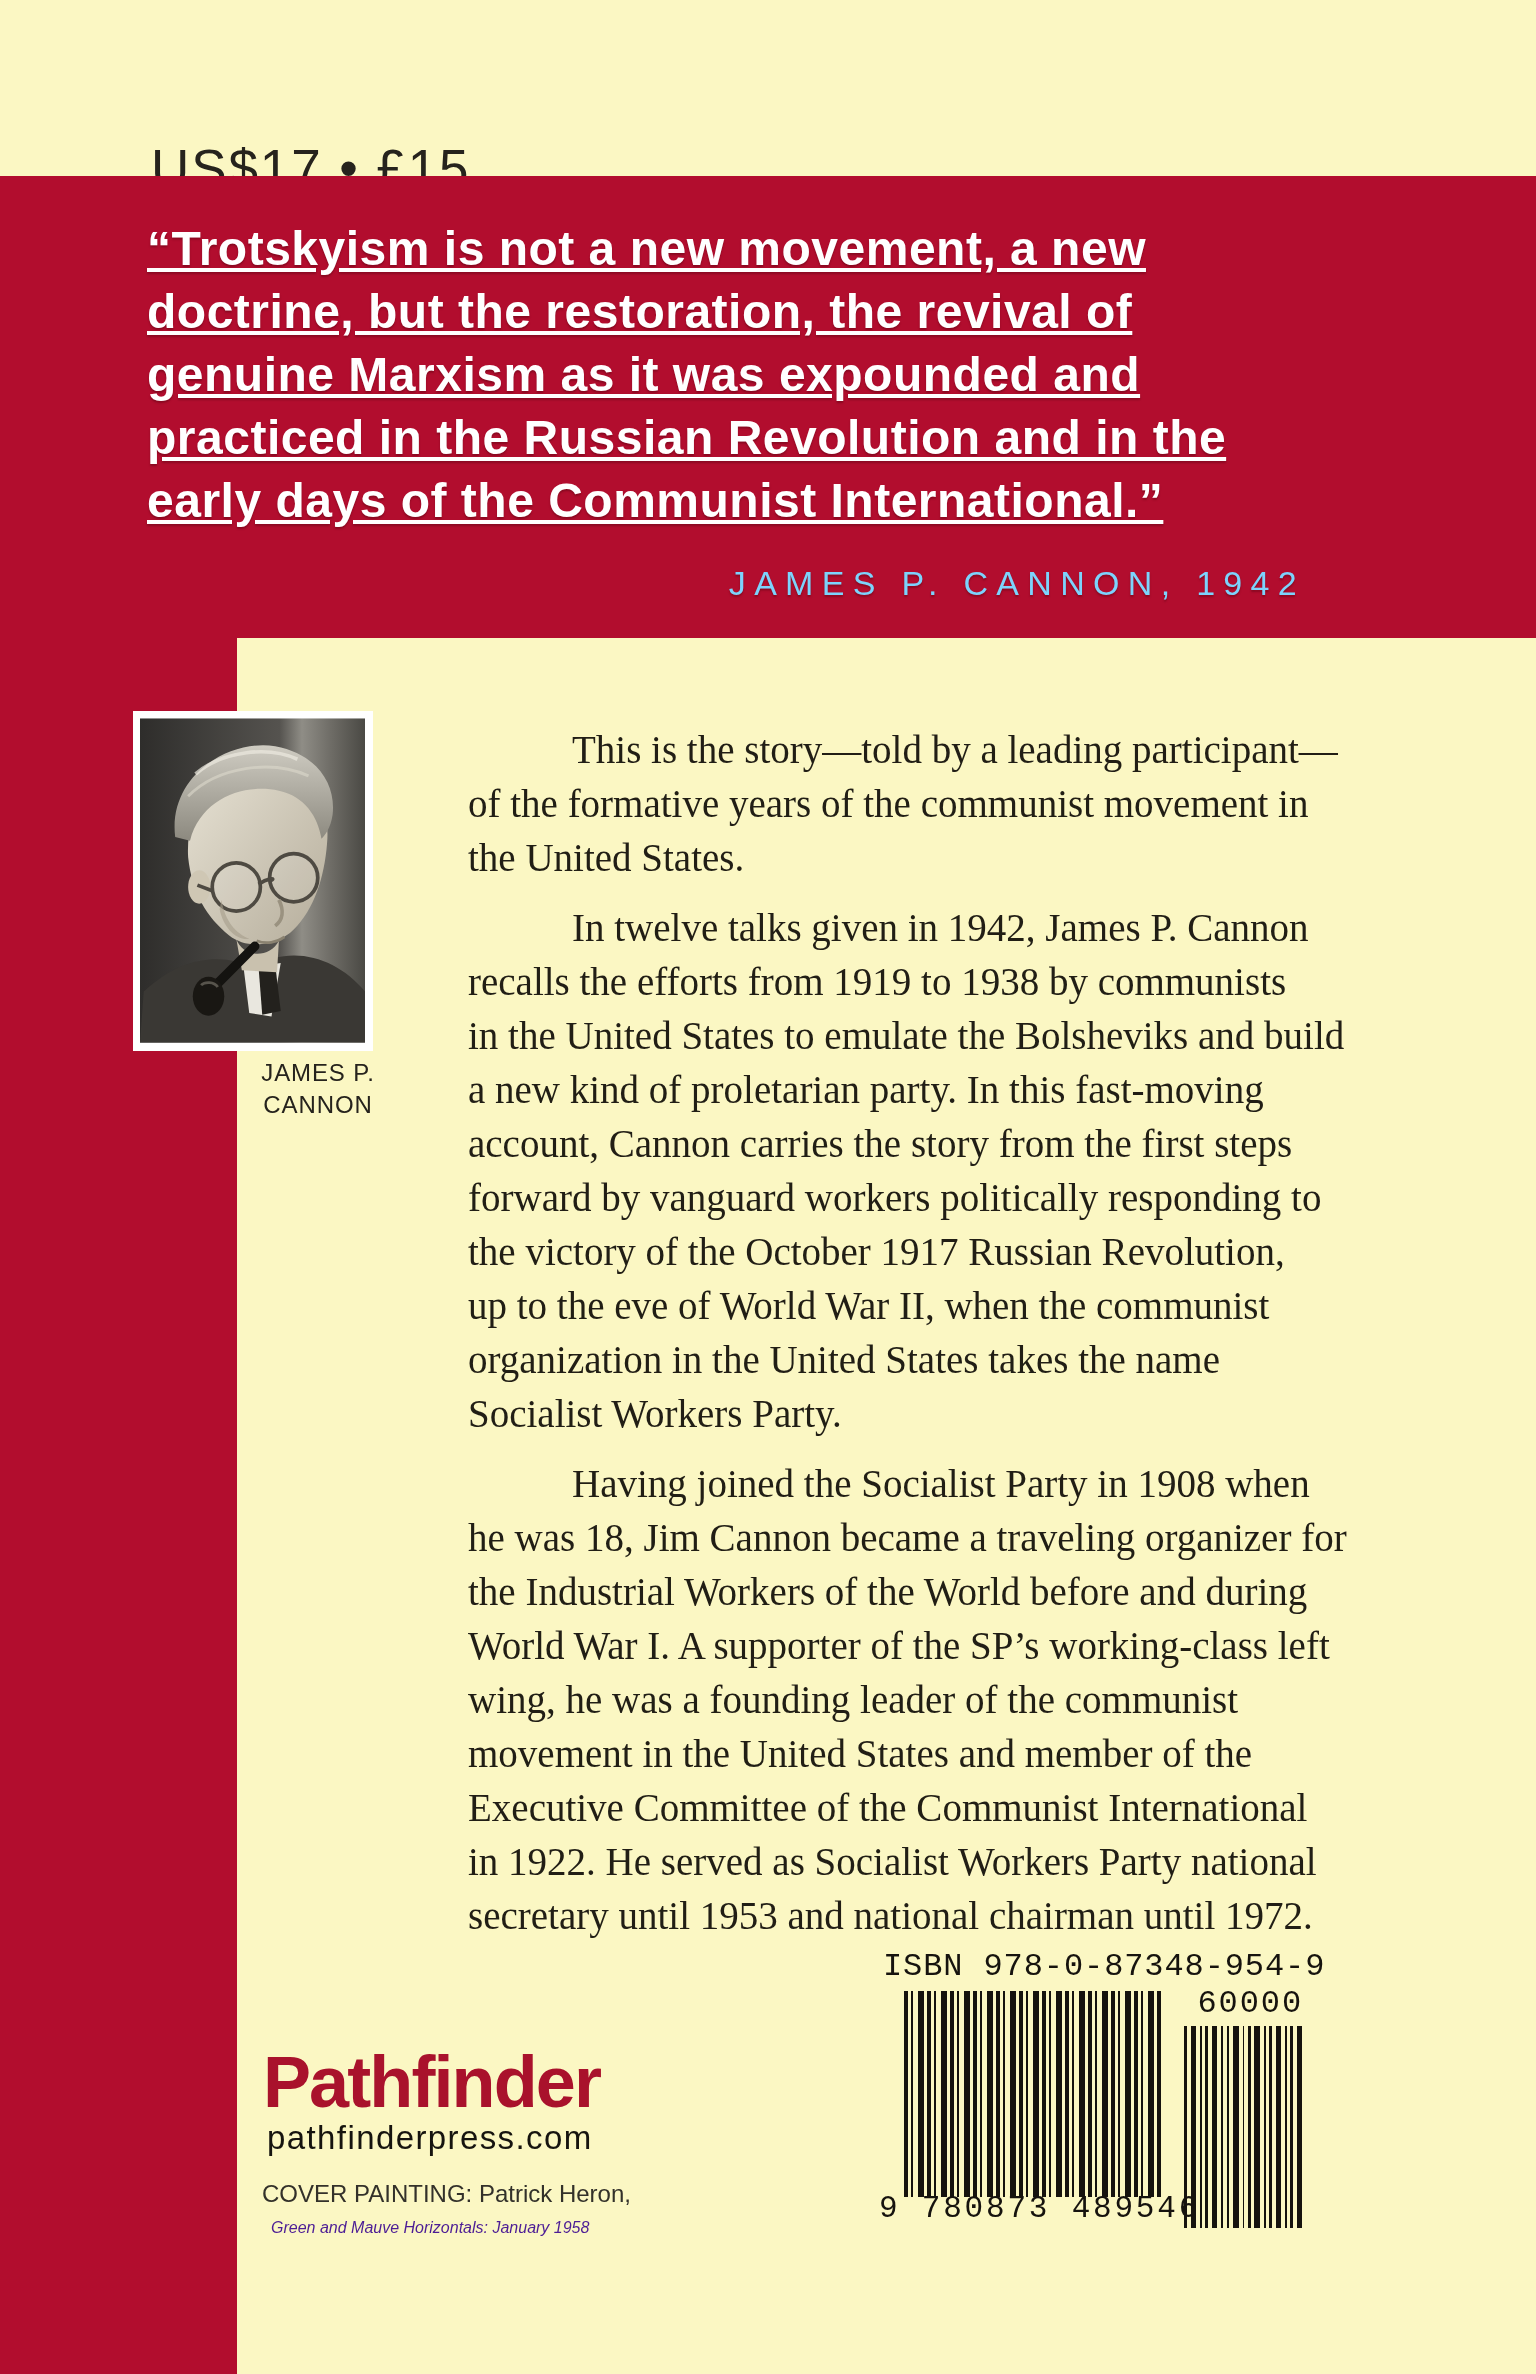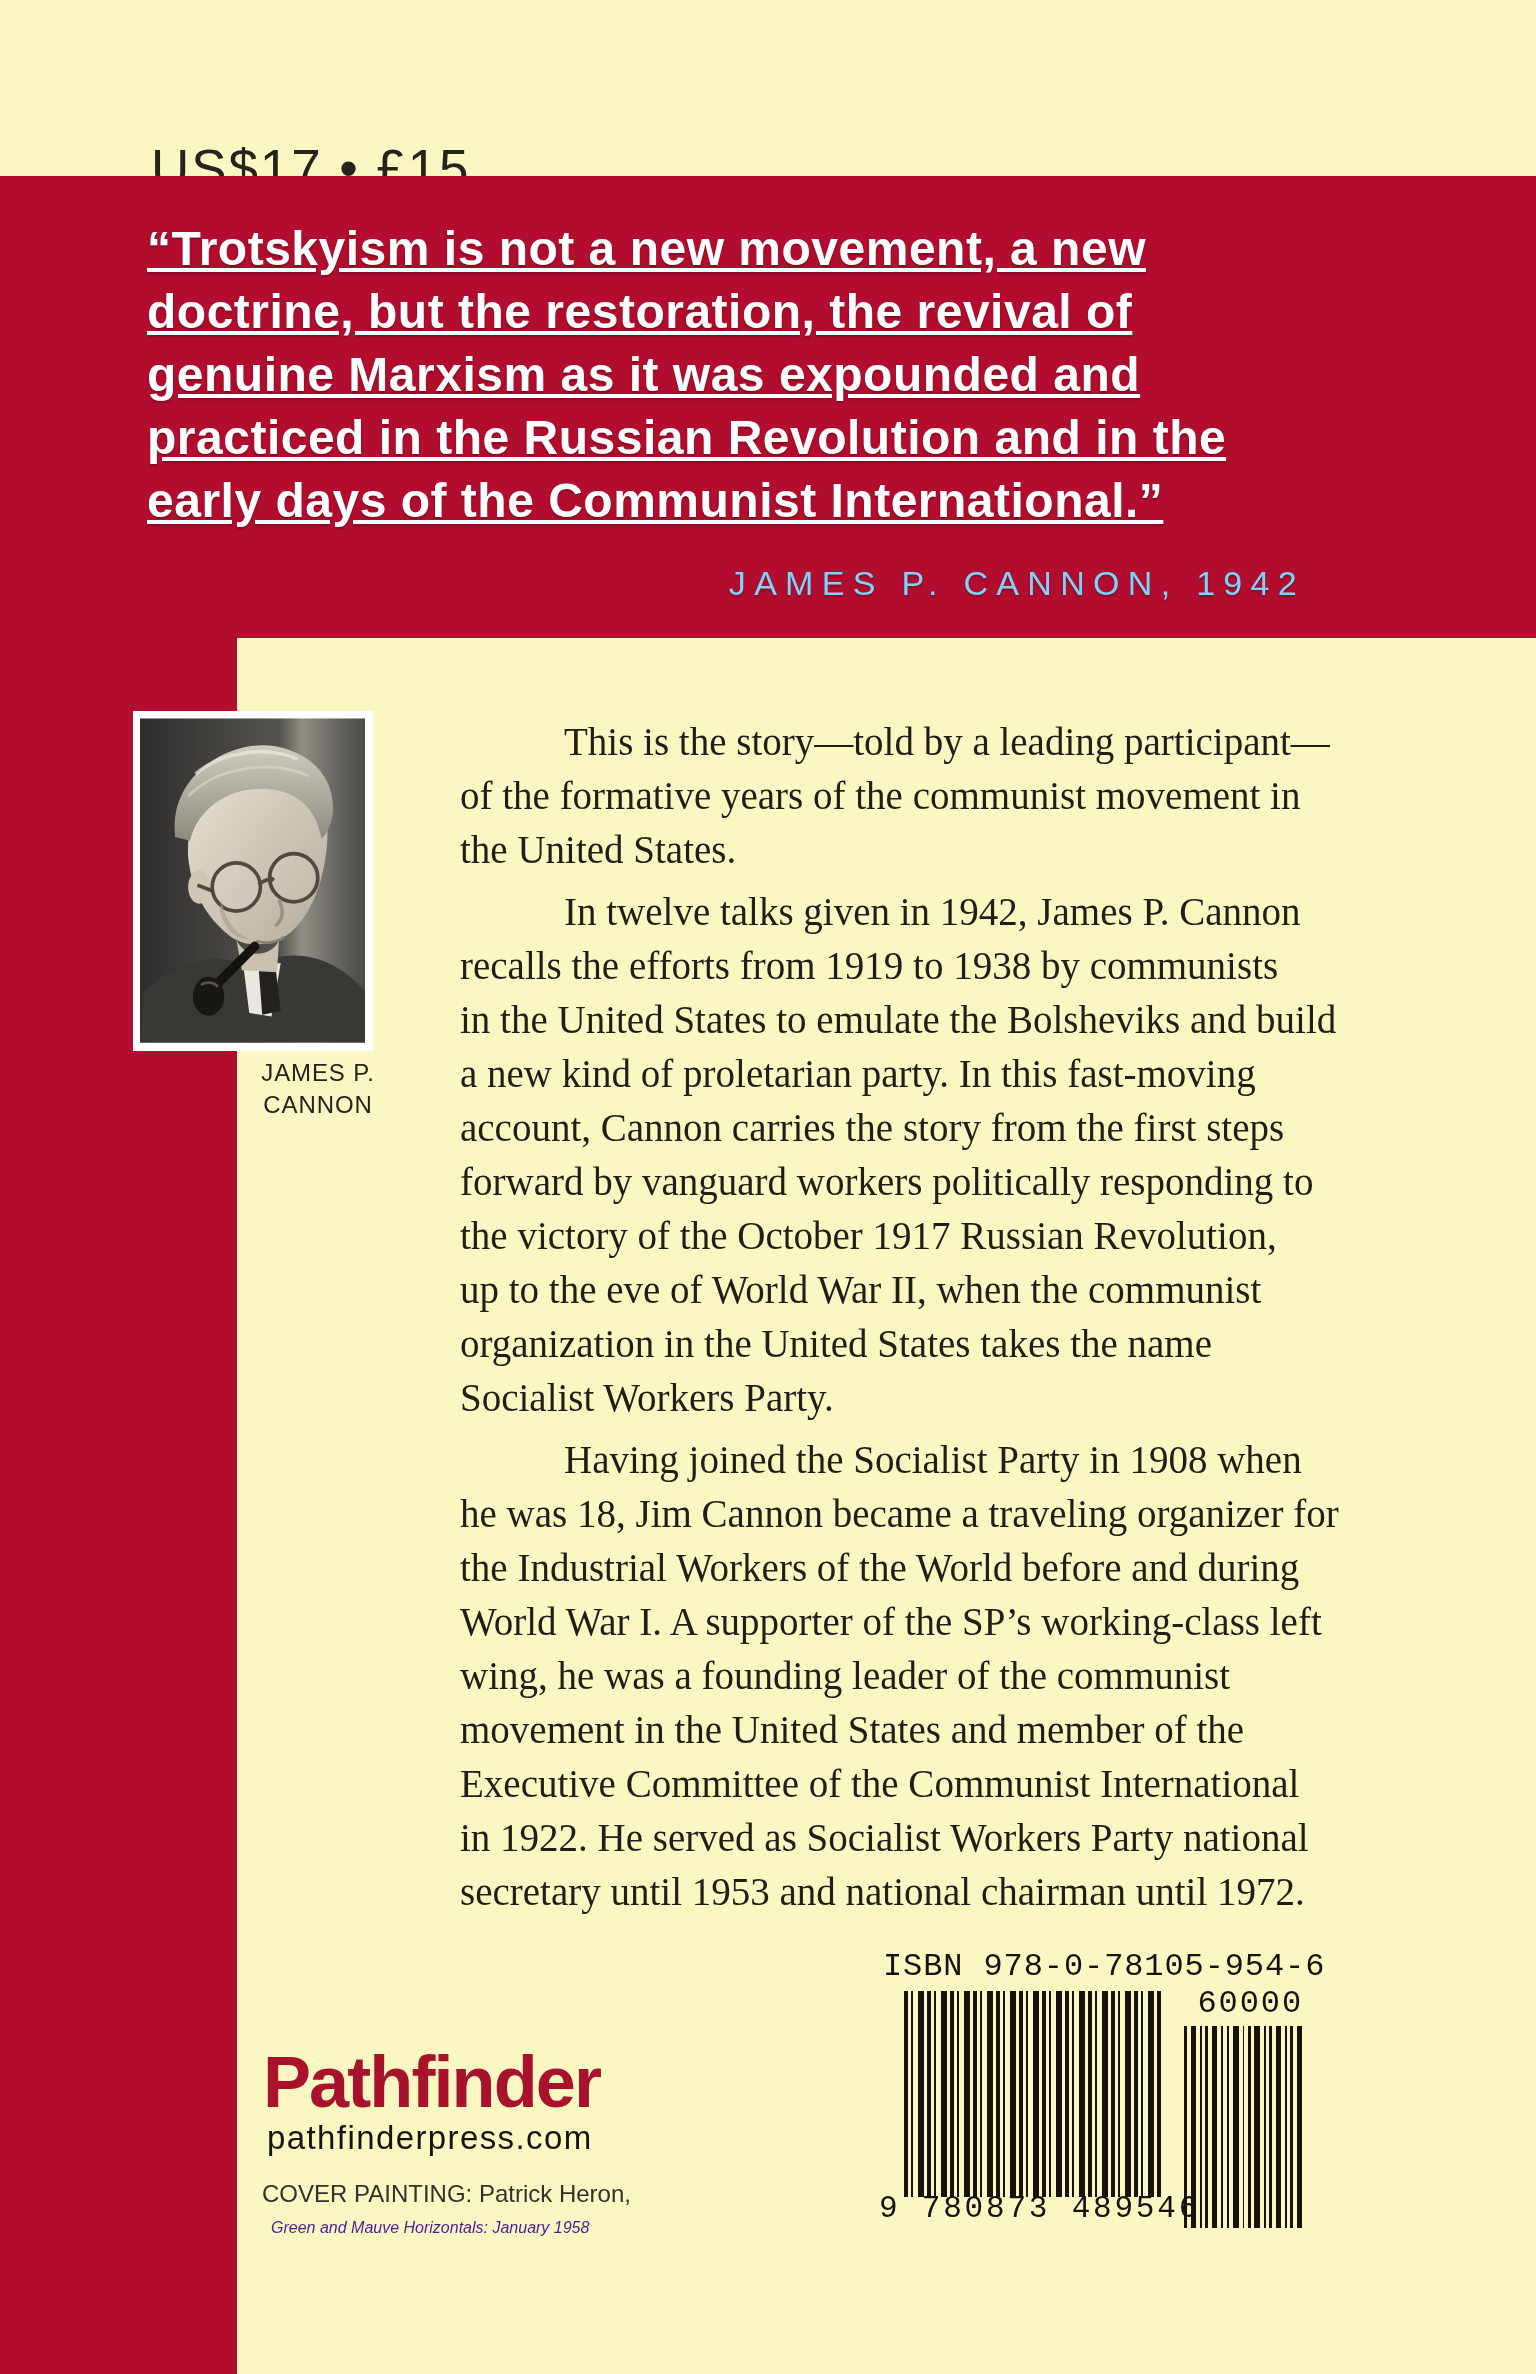--- a/index.html
+++ b/index.html
@@ -63,21 +63,21 @@
     letter-spacing: 0.9px; color: #26231d;
   }
 
   .body-text {
     position: absolute; left: 452px; top: 707px;
     font-family: "Liberation Serif", serif;
     font-size: 39px; line-height: 54px;
     color: #211e15;
   }
   .body-text p {
-    margin: 8px; white-space: pre;
+    margin: 16px; white-space: pre;
     text-indent: 104px;
   }
 
   .isbn-label {
     position: absolute; left: 883px; top: 1948px;
     font-family: "Liberation Mono", monospace;
     font-size: 32px; letter-spacing: 0.9px; color: #16130e;
   }
   .barcode-main {
     position: absolute; left: 904px; top: 1991px;
@@ -226,21 +226,21 @@
 he was 18, Jim Cannon became a traveling organizer for
 the Industrial Workers of the World before and during
 World War I. A supporter of the SP’s working-class left
 wing, he was a founding leader of the communist
 movement in the United States and member of the
 Executive Committee of the Communist International
 in 1922. He served as Socialist Workers Party national
 secretary until 1953 and national chairman until 1972.</p>
   </div>
 
-  <div class="isbn-label">ISBN 978-0-78105-954-6</div>
+  <div class="isbn-label">ISBN 978-0-87348-954-9</div>
   <div class="barcode-main"></div>
   <div class="isbn-digits">9 780873 489546</div>
   <div class="barcode-supplement">
     <div class="supp-code">60000</div>
     <div class="supp-bars"></div>
   </div>
 
   <div class="publisher-logo">Pathfinder</div>
   <div class="publisher-site">pathfinderpress.com</div>
   <div class="cover-credit">COVER PAINTING: Patrick Heron,</div>

